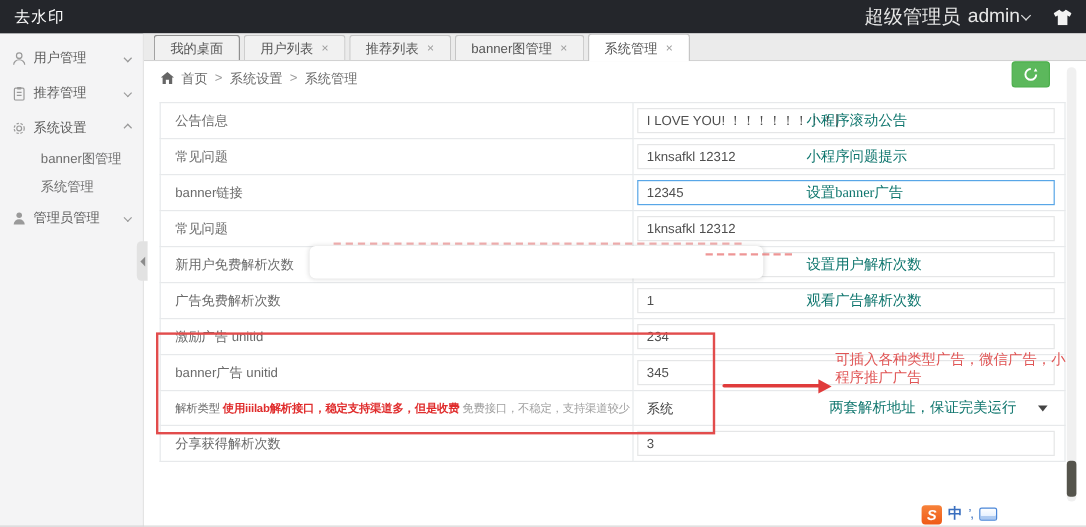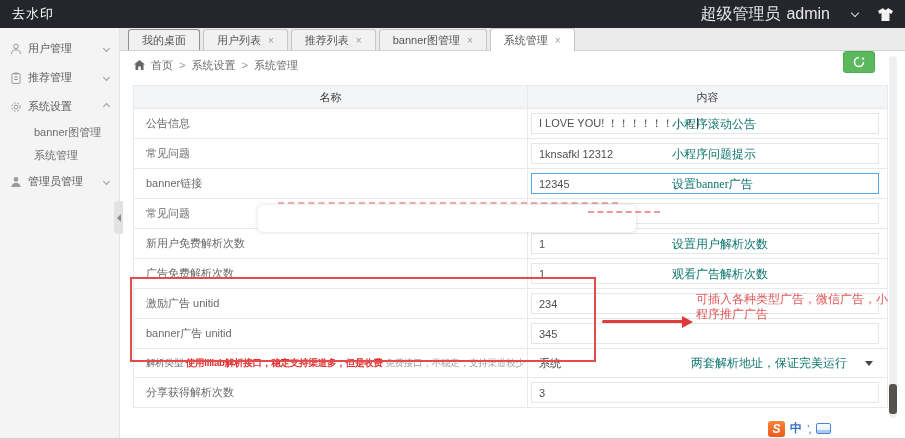--- a/index.html
+++ b/index.html
@@ -95,21 +95,21 @@
 </style>
 </head>
 <body>
 
 <div class="page">
 
   <div class="topbar">
     <span class="logo">去水印</span>
     <div class="topbar-right">
       <span>超级管理员</span>
-      <span style="display:flex;align-items:center;gap:20px;">
+      <span style="display:flex;align-items:center;">
         <span>admin</span>
         <span class="chev-down"></span>
       </span>
       <span class="shirt">
         <svg width="15" height="13" viewBox="0 0 15 13">
             <path d="M5 0 L0 3 L1.6 6 L3.5 5 L3.5 13 L11.5 13 L11.5 5 L13.4 6 L15 3 L10 0 C9.4 1.2 8.5 1.8 7.5 1.8 C6.5 1.8 5.6 1.2 5 0 Z" fill="#f2f2f2"></path>
           </svg>
       </span>
     </div>
   </div>
@@ -199,24 +199,20 @@
           </svg>
       </div>
     </div>
 
     <table>
       <colgroup>
           <col class="c-name">
           <col class="c-val">
         </colgroup>
       <tbody>
-          <tr>
-        <th>名称</th>
-        <th>内容</th>
-      </tr>
       <tr>
         <td class="td-name">公告信息</td>
         <td class="td-content">
               <div class="inputbox">
                 <span>I LOVE YOU! ！！！！！！！！</span>
                 <span class="caret"></span>
                 <span class="anno">小程序滚动公告</span>
               </div>
             </td>
       </tr>

